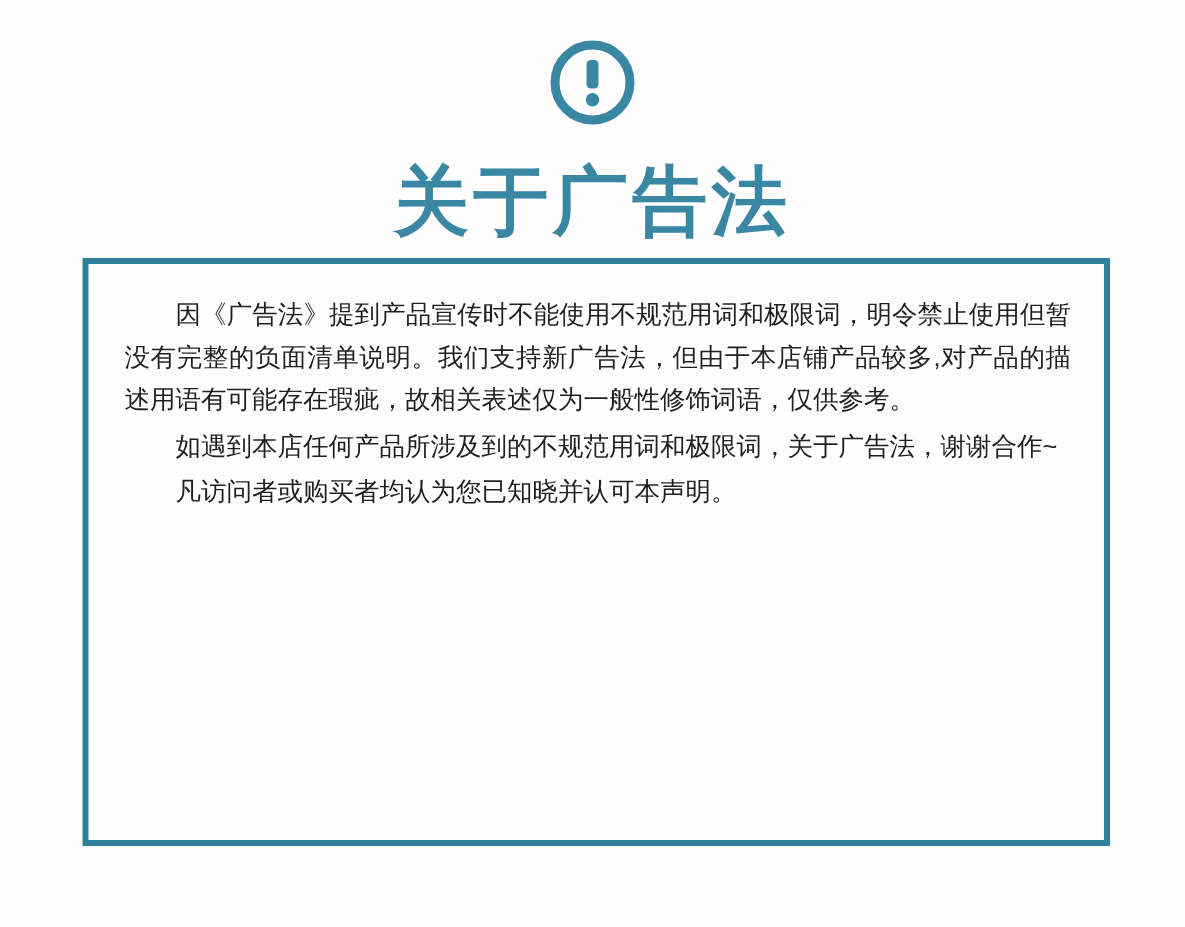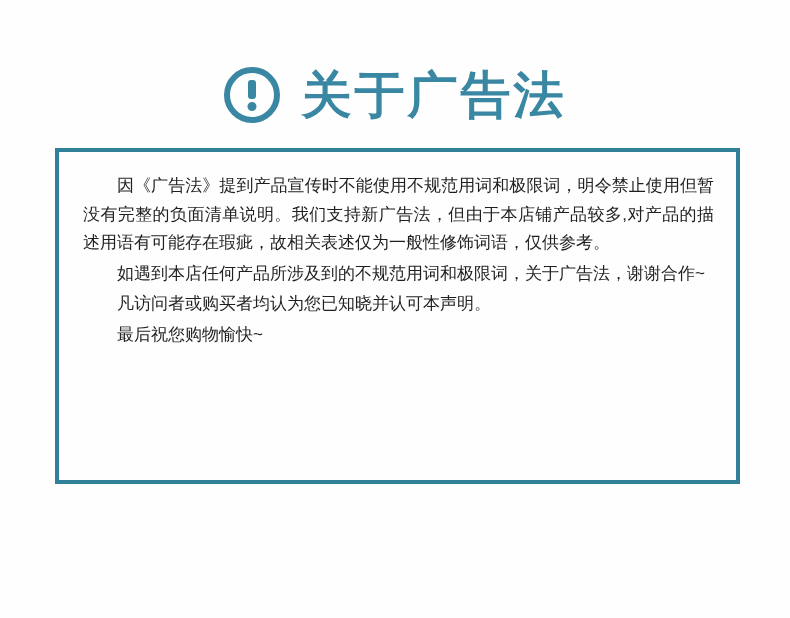--- a/index.html
+++ b/index.html
@@ -2,21 +2,21 @@
 <html style="--accent: #3a87a3; --border: #30809a; --text: #1f1f1f; --highlight: #f18d00; --bg: #fefefe;"><head>
 <meta charset="utf-8">
 <style>
   :root {
     --accent: #3a87a3;
     --border: #30809a;
     --text: #1f1f1f;
     --highlight: #f18d00;
     --bg: #fefefe;
   }
-  * { box-sizing: border-box; }
+  * { box-sizing: border-box; flex-direction: column; }
   html, body { margin: 0; padding: 0; }
   body {
     width: 790px;
     height: 618px;
     position: relative;
     background: var(--bg);
     font-family: "Liberation Sans", "DejaVu Sans", sans-serif;
     overflow: hidden;
   }
   .header {
@@ -64,23 +64,23 @@
     font-size: 50px;
     line-height: 58px;
     font-weight: bold;
     color: var(--accent);
     letter-spacing: 3px;
     white-space: nowrap;
   }
   .notice-box {
     position: absolute;
     left: 55px;
-    top: 148px;
+    top: 172px;
     width: 685px;
-    height: 336px;
+    height: 392px;
     border: 4px solid var(--border);
     background: var(--bg);
     padding: 20px 22px 18px 24px;
   }
   .para {
     margin: 0 0 2px 0;
     font-size: 17px;
     line-height: 28.6px;
     color: var(--text);
     text-indent: 2em;
@@ -102,15 +102,14 @@
     <span class="excl-dot"></span>
   </span>
   <h1 class="title">关于广告法</h1>
 </div>
 
 <div class="notice-box">
   <div id="paragraphs">
       <p class="para"><span class="run">因《广告法》提到产品宣传时不能使用不规范用词和极限词，明令禁止使用但暂没有完整的负面清单说明。我们支持新广告法，但由于本店铺产品较多,对产品的描述用语有可能存在瑕疵，故相关表述仅为一般性修饰词语，仅供参考。</span></p>
       <p class="para"><span class="run">如遇到本店任何产品所涉及到的不规范用词和极限词，关于广告法，谢谢合作~</span></p>
       <p class="para"><span class="run">凡访问者或购买者均认为您已知晓并认可本声明。</span></p>
-      <p class="para"><span class="run">最后祝您购物愉快~</span></p>
     </div>
 </div>
 
 </body></html>

